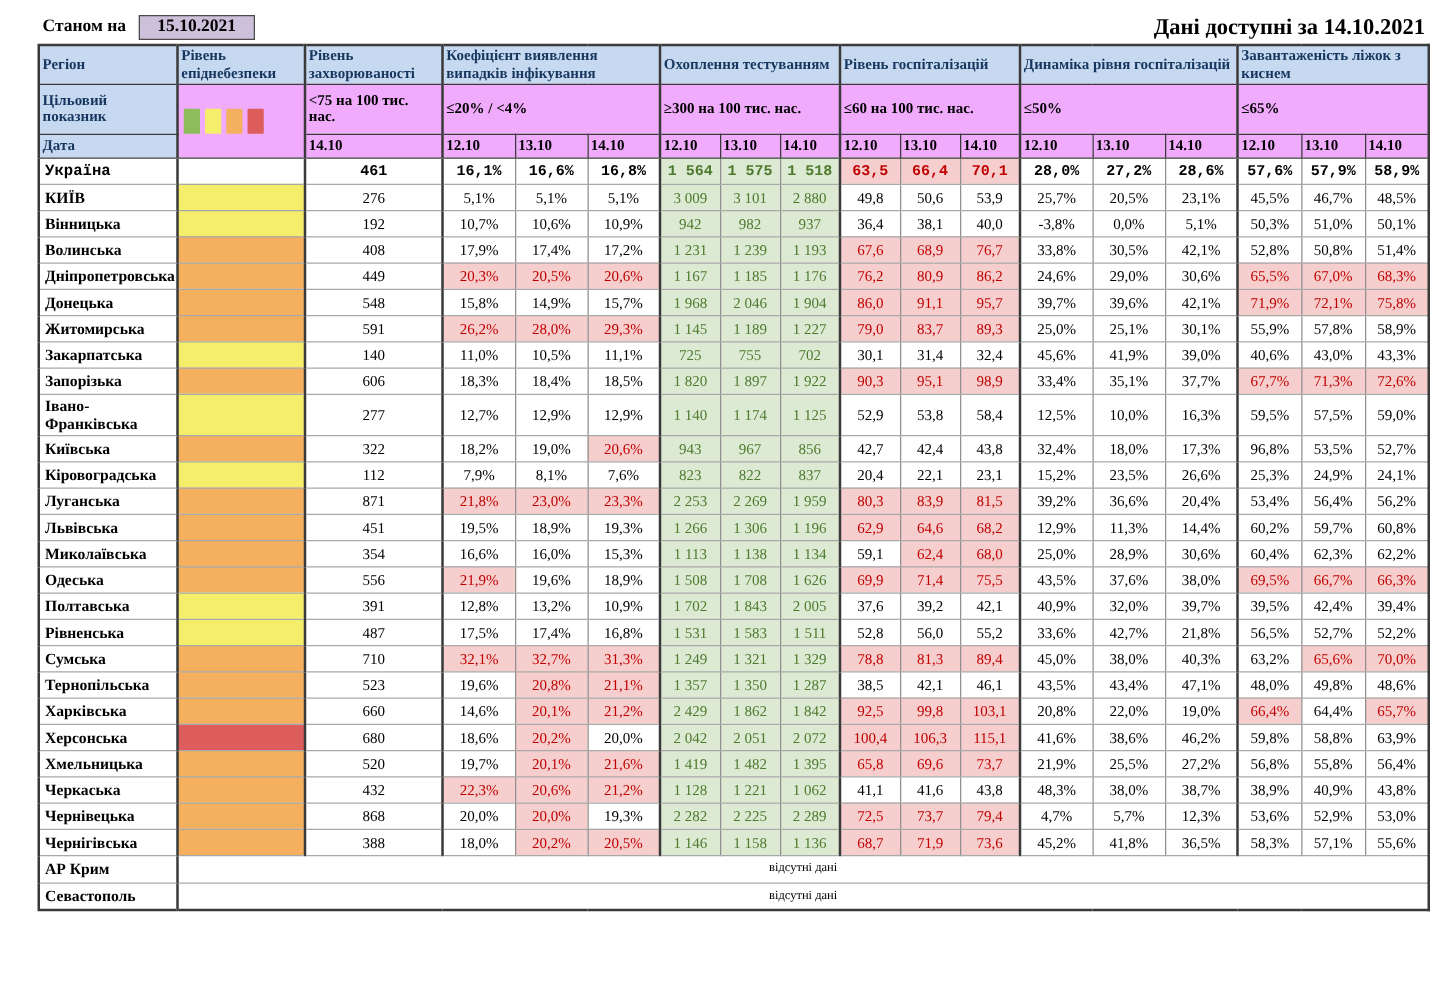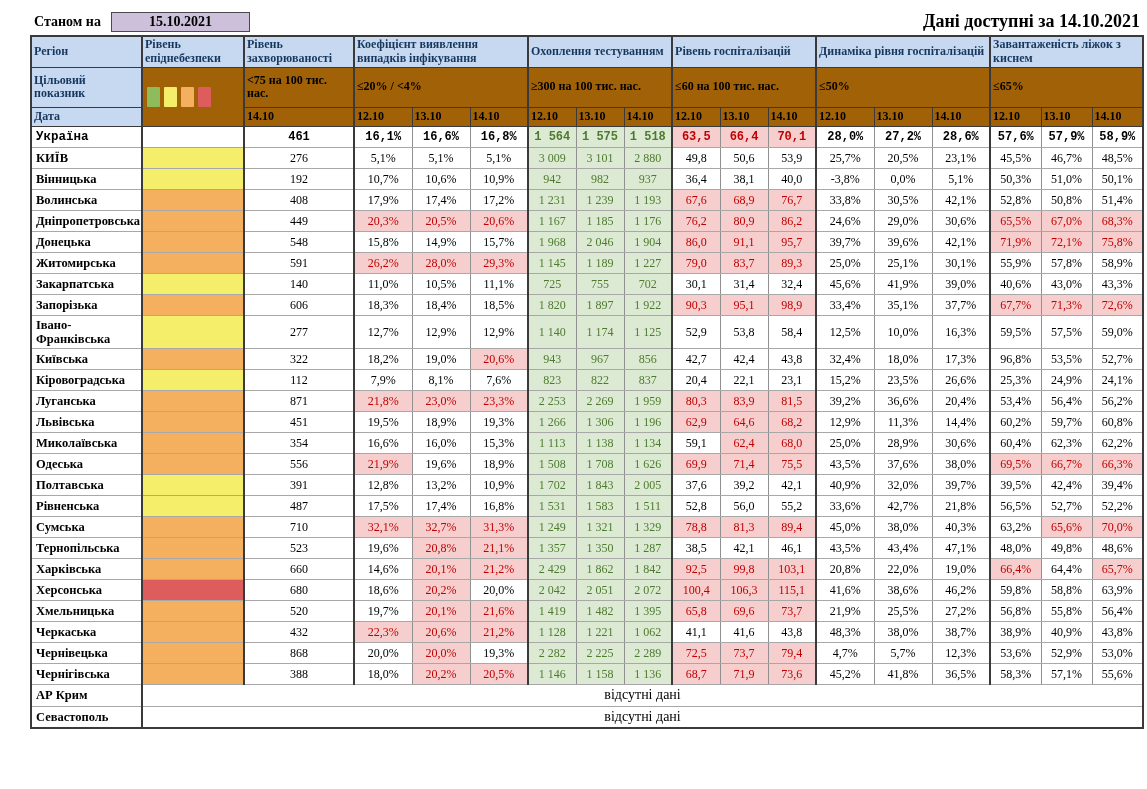--- a/index.html
+++ b/index.html
@@ -18,54 +18,54 @@
   .title{
     width:1112px;text-align:center;font-weight:bold;font-size:16px;
     color:var(--title_orange);margin-top:4px;letter-spacing:.2px;
   }
   .subbar{
     width:1112px;display:flex;justify-content:space-between;align-items:center;
     margin:1px 0 3px 0;
   }
   .asof{display:flex;align-items:center;font-weight:bold;font-size:14px;padding-left:4px;}
   .asof-box{
-    display:inline-block;margin-left:10px;padding:1px 37px;text-align:center;
+    display:inline-block;margin-left:10px;padding:1px 14px;text-align:center;
     background:var(--asof_box_bg);border:1px solid #4a4a4a;font-weight:bold;font-size:14px;
   }
   .avail{font-weight:bold;font-size:18px;padding-right:2px;}
   table{
     width:1112px;border-collapse:collapse;table-layout:fixed;
     border:2px solid #3a3a3a;
   }
   thead th{
     border:1px solid #3a3a3a;font-size:12px;font-weight:bold;
     padding:0 2px;vertical-align:middle;text-align:left;line-height:13.5px;
   }
   thead .hblue{background:var(--header_bg);color:var(--header_text);}
-  thead .white{background:#a16207;color:#000;}
+  thead .white{background:#f0abfc;color:#000;}
   thead tr.r1 th{height:31px;}
   thead tr.r2 th{height:40px;}
   thead tr.r3 th{height:19px;}
   tbody td{
     border:1px solid #909090;border-top:1px solid #a8a8a8;border-bottom:1px solid #a8a8a8;
     font-size:12px;text-align:center;vertical-align:middle;
     padding:2px 2px;line-height:16px;height:20px;
   }
   tbody td.region-cell{
     text-align:left;font-weight:bold;font-size:12.5px;padding-left:4px;line-height:14px;
     border-left:2px solid #3a3a3a;
   }
   .gs{border-left:2px solid #3a3a3a !important;}
   tbody td.good{background:var(--good_bg);color:var(--good_text);}
   tbody td.bad{background:var(--bad_bg);color:var(--bad_text);}
   tbody td.lvl-yellow{background:var(--level_yellow);}
   tbody td.lvl-orange{background:var(--level_orange);}
   tbody td.lvl-red{background:var(--level_red);}
   tbody tr.bold-row td{font-weight:bold;font-family:Liberation Mono, monospace;}
-  tbody td.nodata{font-size:14px;height:22px;}
+  tbody td.nodata{font-size:10px;height:22px;}
   .sw{display:inline-block;width:13px;height:20px;margin:0 2px;vertical-align:middle;border-radius:1px;}
   .sw-g{background:var(--level_green);} .sw-y{background:var(--level_yellow);}
   .sw-o{background:var(--level_orange);} .sw-r{background:var(--level_red);}
 </style>
 </head>
 <body>
 
 <div class="page">
 
   <div class="subbar">

